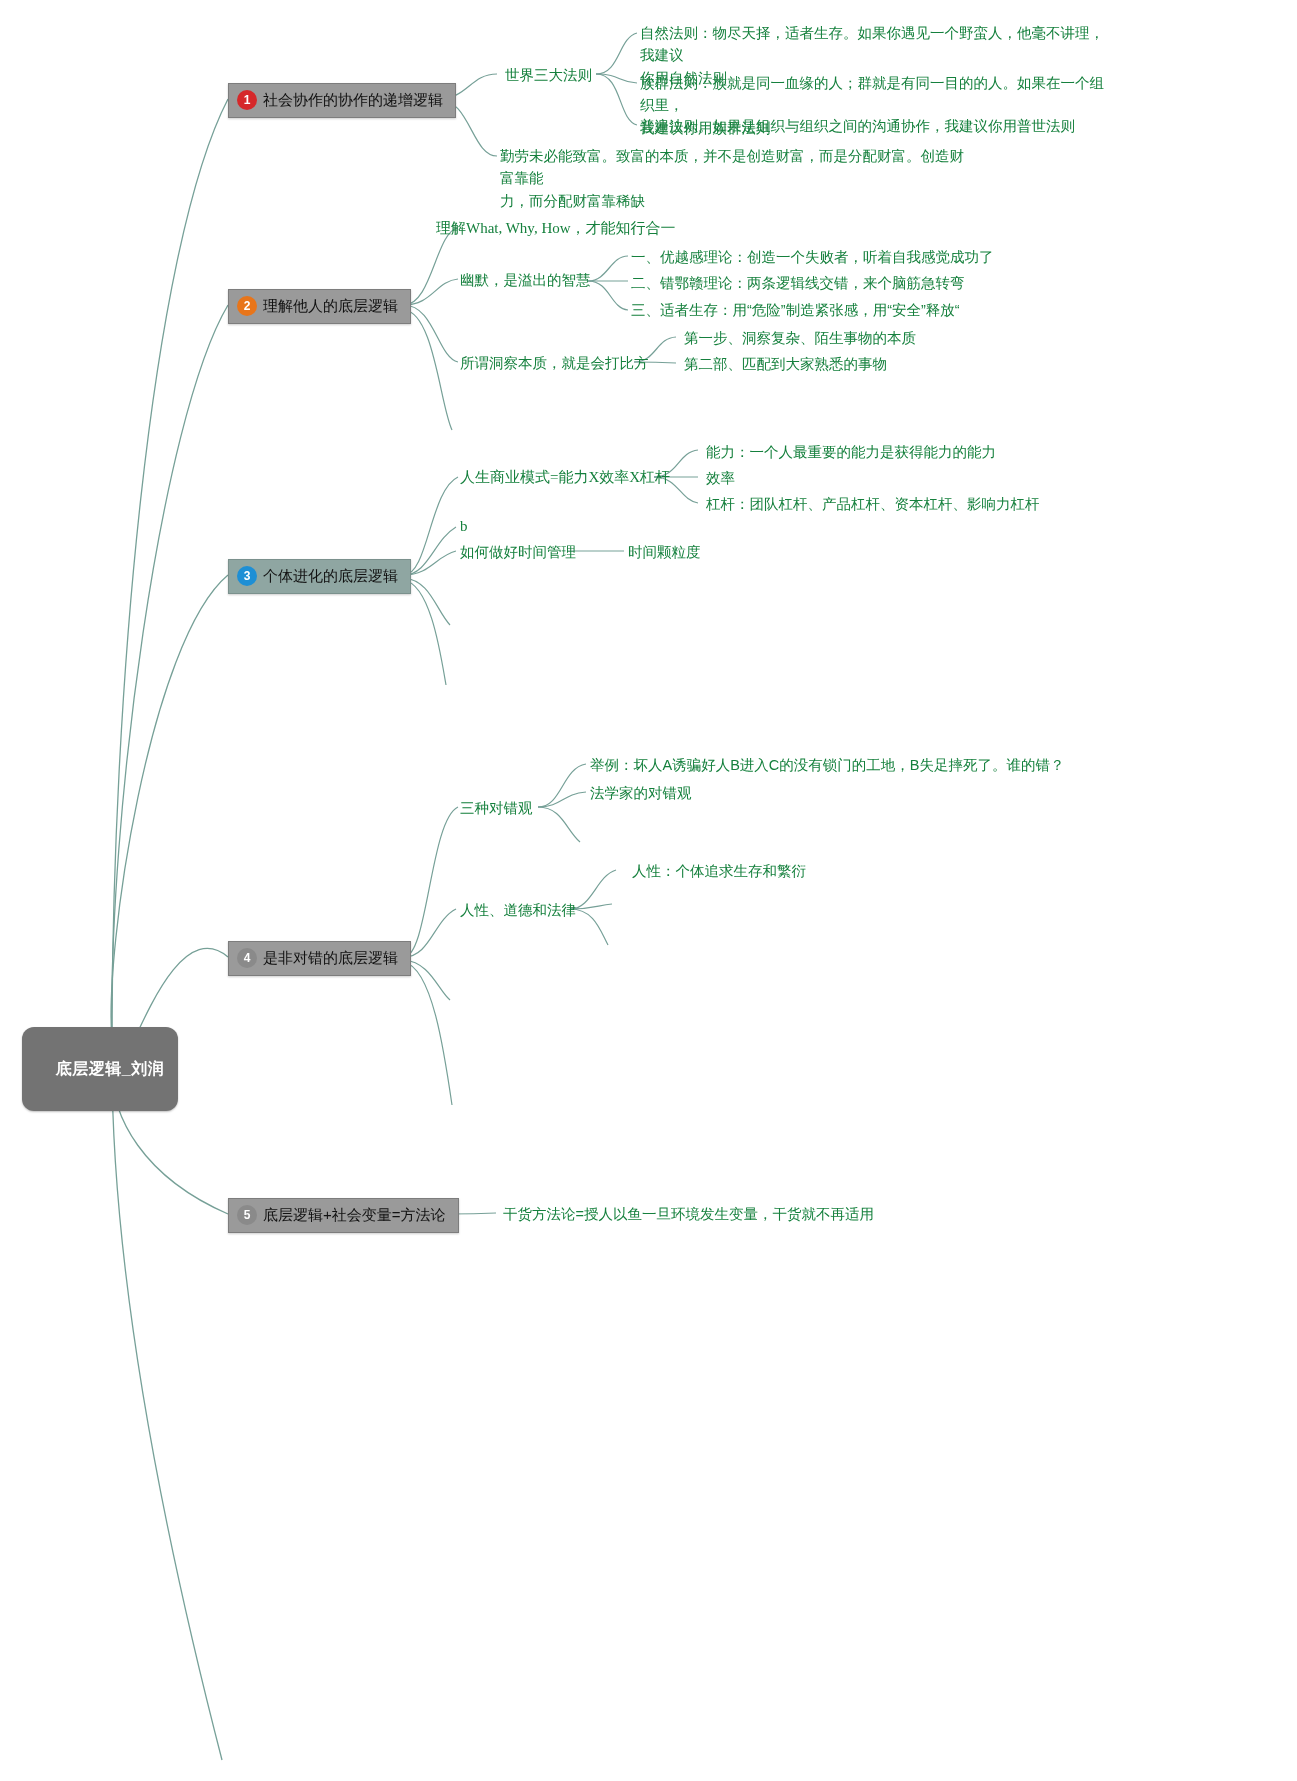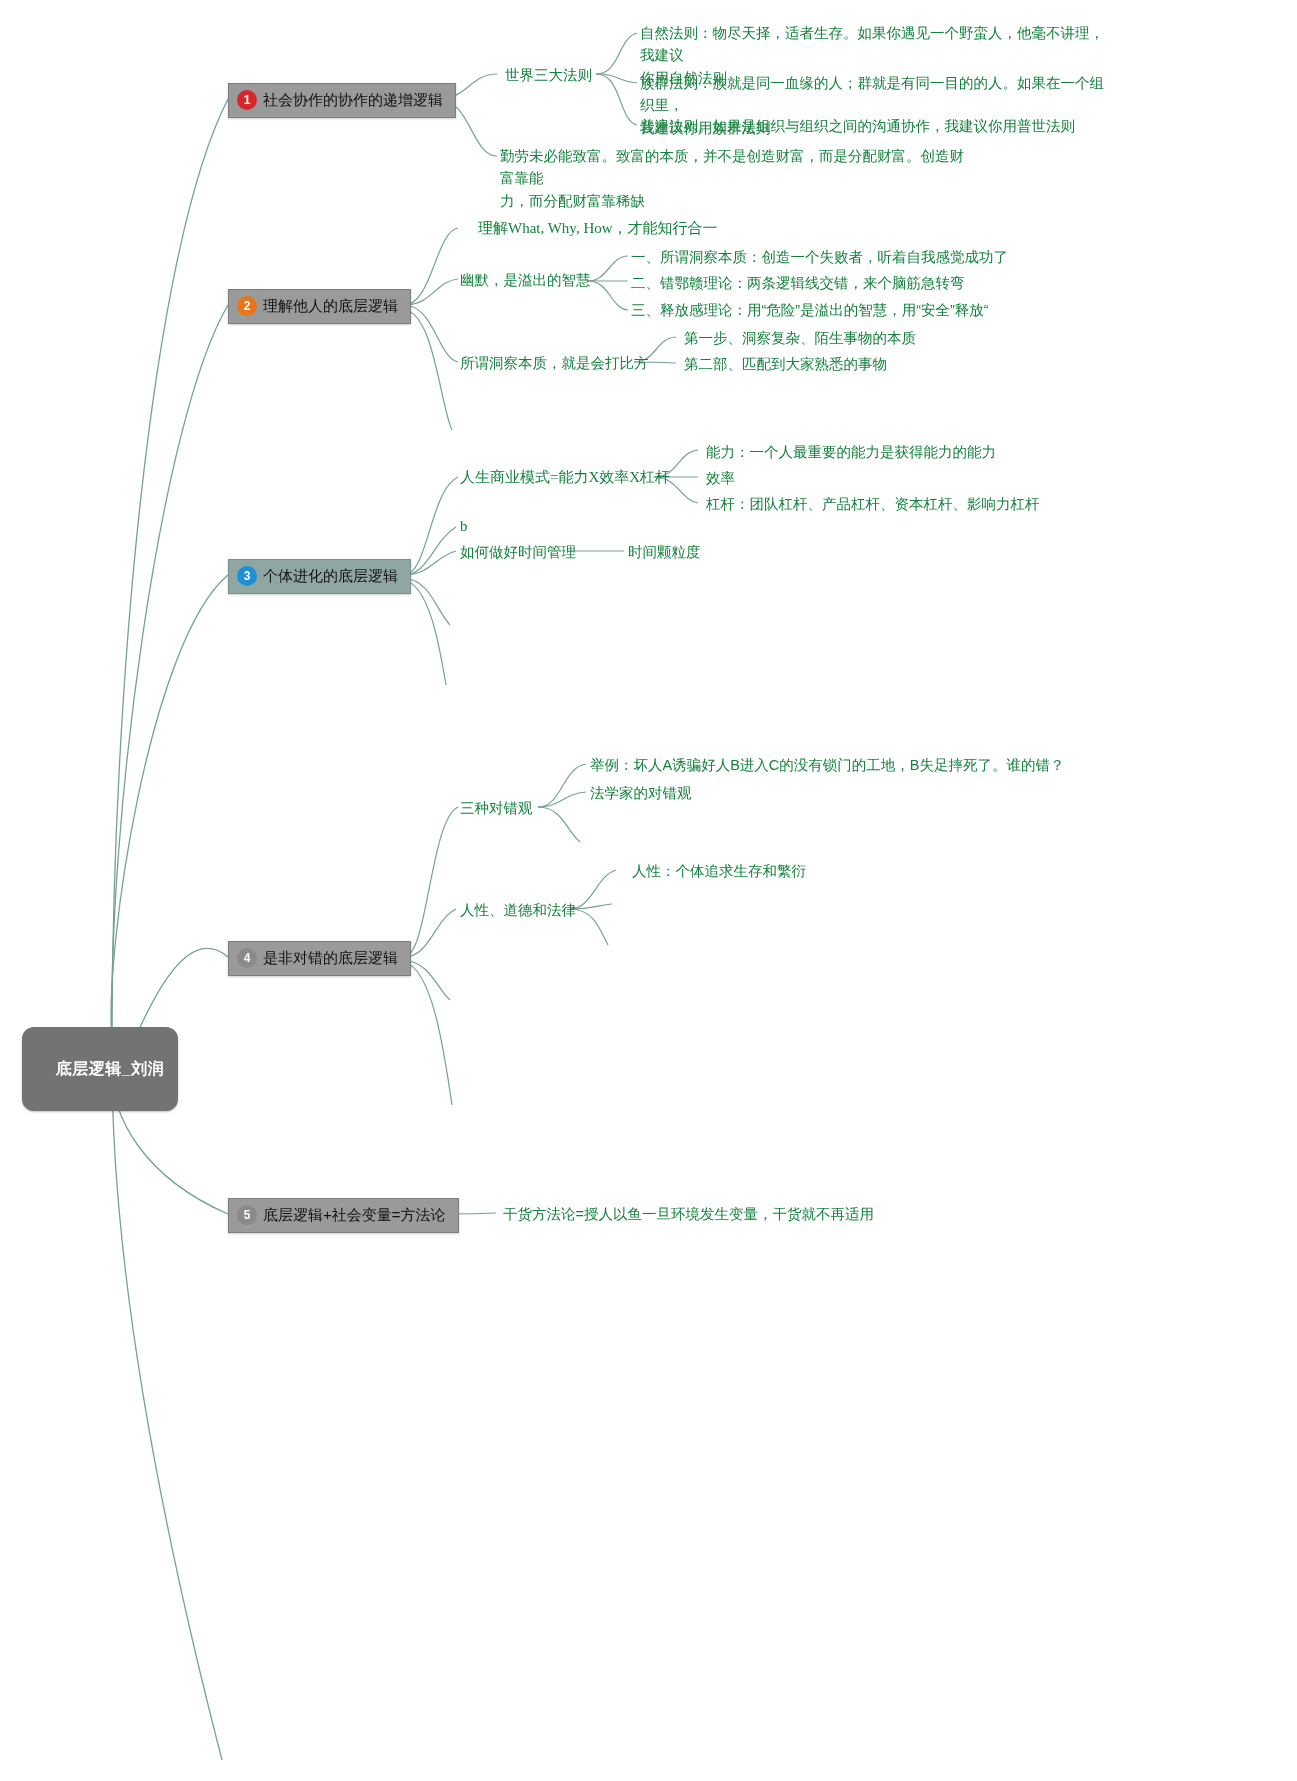--- a/index.html
+++ b/index.html
@@ -177,29 +177,29 @@
   <div class="node leaf" style="left:640px; top:115px; width:470px;">普遍法则。如果是组织与组织之间的沟通协作，我建议你用普世法则</div>
 
   <div class="node leaf" style="left:500px; top:145px; width:470px;">勤劳未必能致富。致富的本质，并不是创造财富，而是分配财富。创造财富靠能
 力，而分配财富靠稀缺</div>
 
   <div class="node branch-node" style="left:228px; top:289px;">
     <span class="badge" style="background:#e8751a;">2</span>
     <span class="branch-label">理解他人的底层逻辑</span>
   </div>
 
-  <div class="node leaf serifnum" style="left:478px; top:217px;">理解What, Why, How，才能知行合一</div>
+  <div class="node leaf serifnum" style="left:436px; top:217px;">理解What, Why, How，才能知行合一</div>
 
   <div class="node leaf" style="left:460px; top:269px;">幽默，是溢出的智慧</div>
 
-  <div class="node leaf" style="left:631px; top:246px;">一、所谓洞察本质：创造一个失败者，听着自我感觉成功了</div>
+  <div class="node leaf" style="left:631px; top:246px;">一、优越感理论：创造一个失败者，听着自我感觉成功了</div>
 
   <div class="node leaf" style="left:631px; top:272px;">二、错鄂赣理论：两条逻辑线交错，来个脑筋急转弯</div>
 
-  <div class="node leaf" style="left:631px; top:299px;">三、释放感理论：用“危险”是溢出的智慧，用“安全”释放“</div>
+  <div class="node leaf" style="left:631px; top:299px;">三、适者生存：用“危险”制造紧张感，用“安全”释放“</div>
 
   <div class="node leaf" style="left:460px; top:352px;">所谓洞察本质，就是会打比方</div>
 
   <div class="node leaf" style="left:684px; top:327px;">第一步、洞察复杂、陌生事物的本质</div>
 
   <div class="node leaf" style="left:684px; top:353px;">第二部、匹配到大家熟悉的事物</div>
 
   <div class="node branch-node teal" style="left:228px; top:559px;">
     <span class="badge" style="background:#1e8fd5;">3</span>
     <span class="branch-label">个体进化的底层逻辑</span>

